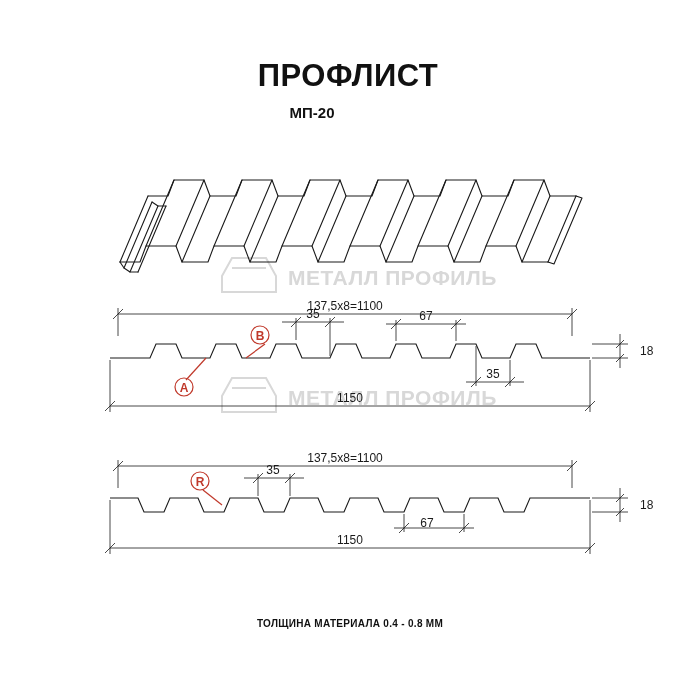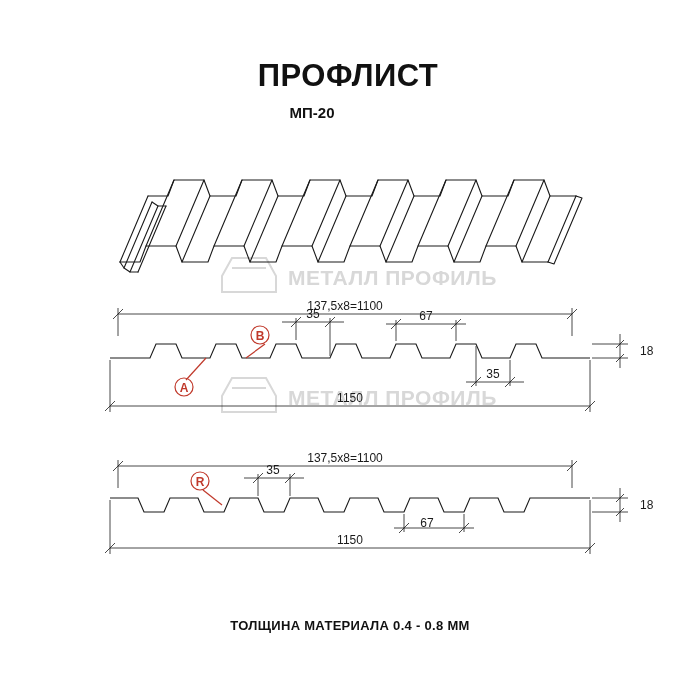--- a/index.html
+++ b/index.html
@@ -41,21 +41,21 @@
     font-weight: bold;
     color: #111;
     margin-left: 26px;
   }
   .footer {
     position: absolute;
     top: 618px;
     left: 0;
     width: 700px;
     text-align: center;
-    font-size: 13px;
+    font-size: 10px;
     font-weight: bold;
     letter-spacing: 0.3px;
     color: #111;
   }
   svg.drawing {
     position: absolute;
     top: 0;
     left: 0;
   }
   .wm-text {

